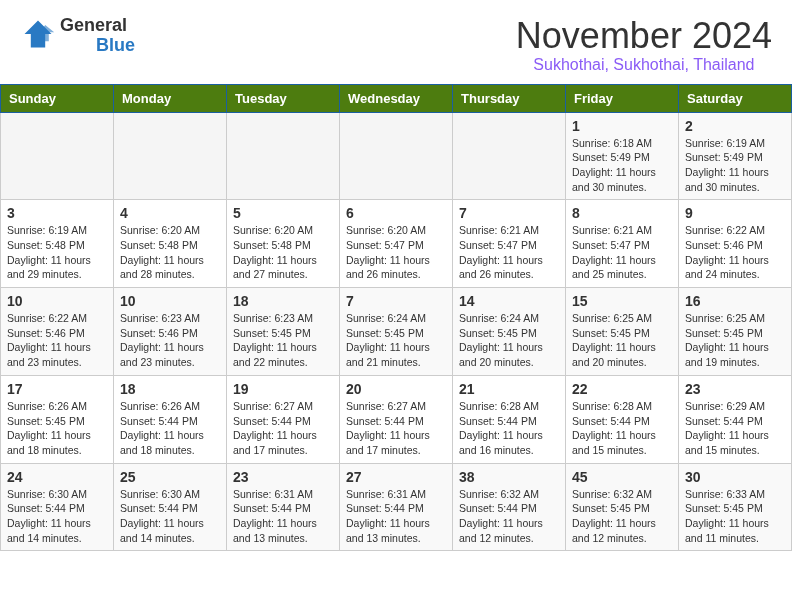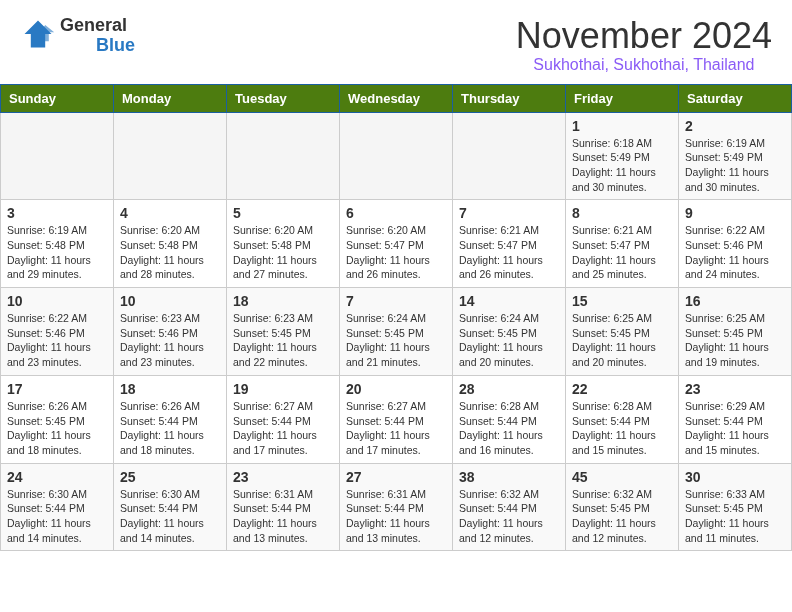--- a/index.html
+++ b/index.html
@@ -220,21 +220,21 @@
         </td>
         <td>
           <span class="day-number">19</span>
           <div class="day-info">Sunrise: 6:27 AM<br>Sunset: 5:44 PM<br>Daylight: 11 hours and 17 minutes.</div>
         </td>
         <td>
           <span class="day-number">20</span>
           <div class="day-info">Sunrise: 6:27 AM<br>Sunset: 5:44 PM<br>Daylight: 11 hours and 17 minutes.</div>
         </td>
         <td>
-          <span class="day-number">28</span>
+          <span class="day-number">21</span>
           <div class="day-info">Sunrise: 6:28 AM<br>Sunset: 5:44 PM<br>Daylight: 11 hours and 16 minutes.</div>
         </td>
         <td>
           <span class="day-number">22</span>
           <div class="day-info">Sunrise: 6:28 AM<br>Sunset: 5:44 PM<br>Daylight: 11 hours and 15 minutes.</div>
         </td>
         <td>
           <span class="day-number">23</span>
           <div class="day-info">Sunrise: 6:29 AM<br>Sunset: 5:44 PM<br>Daylight: 11 hours and 15 minutes.</div>
         </td>

